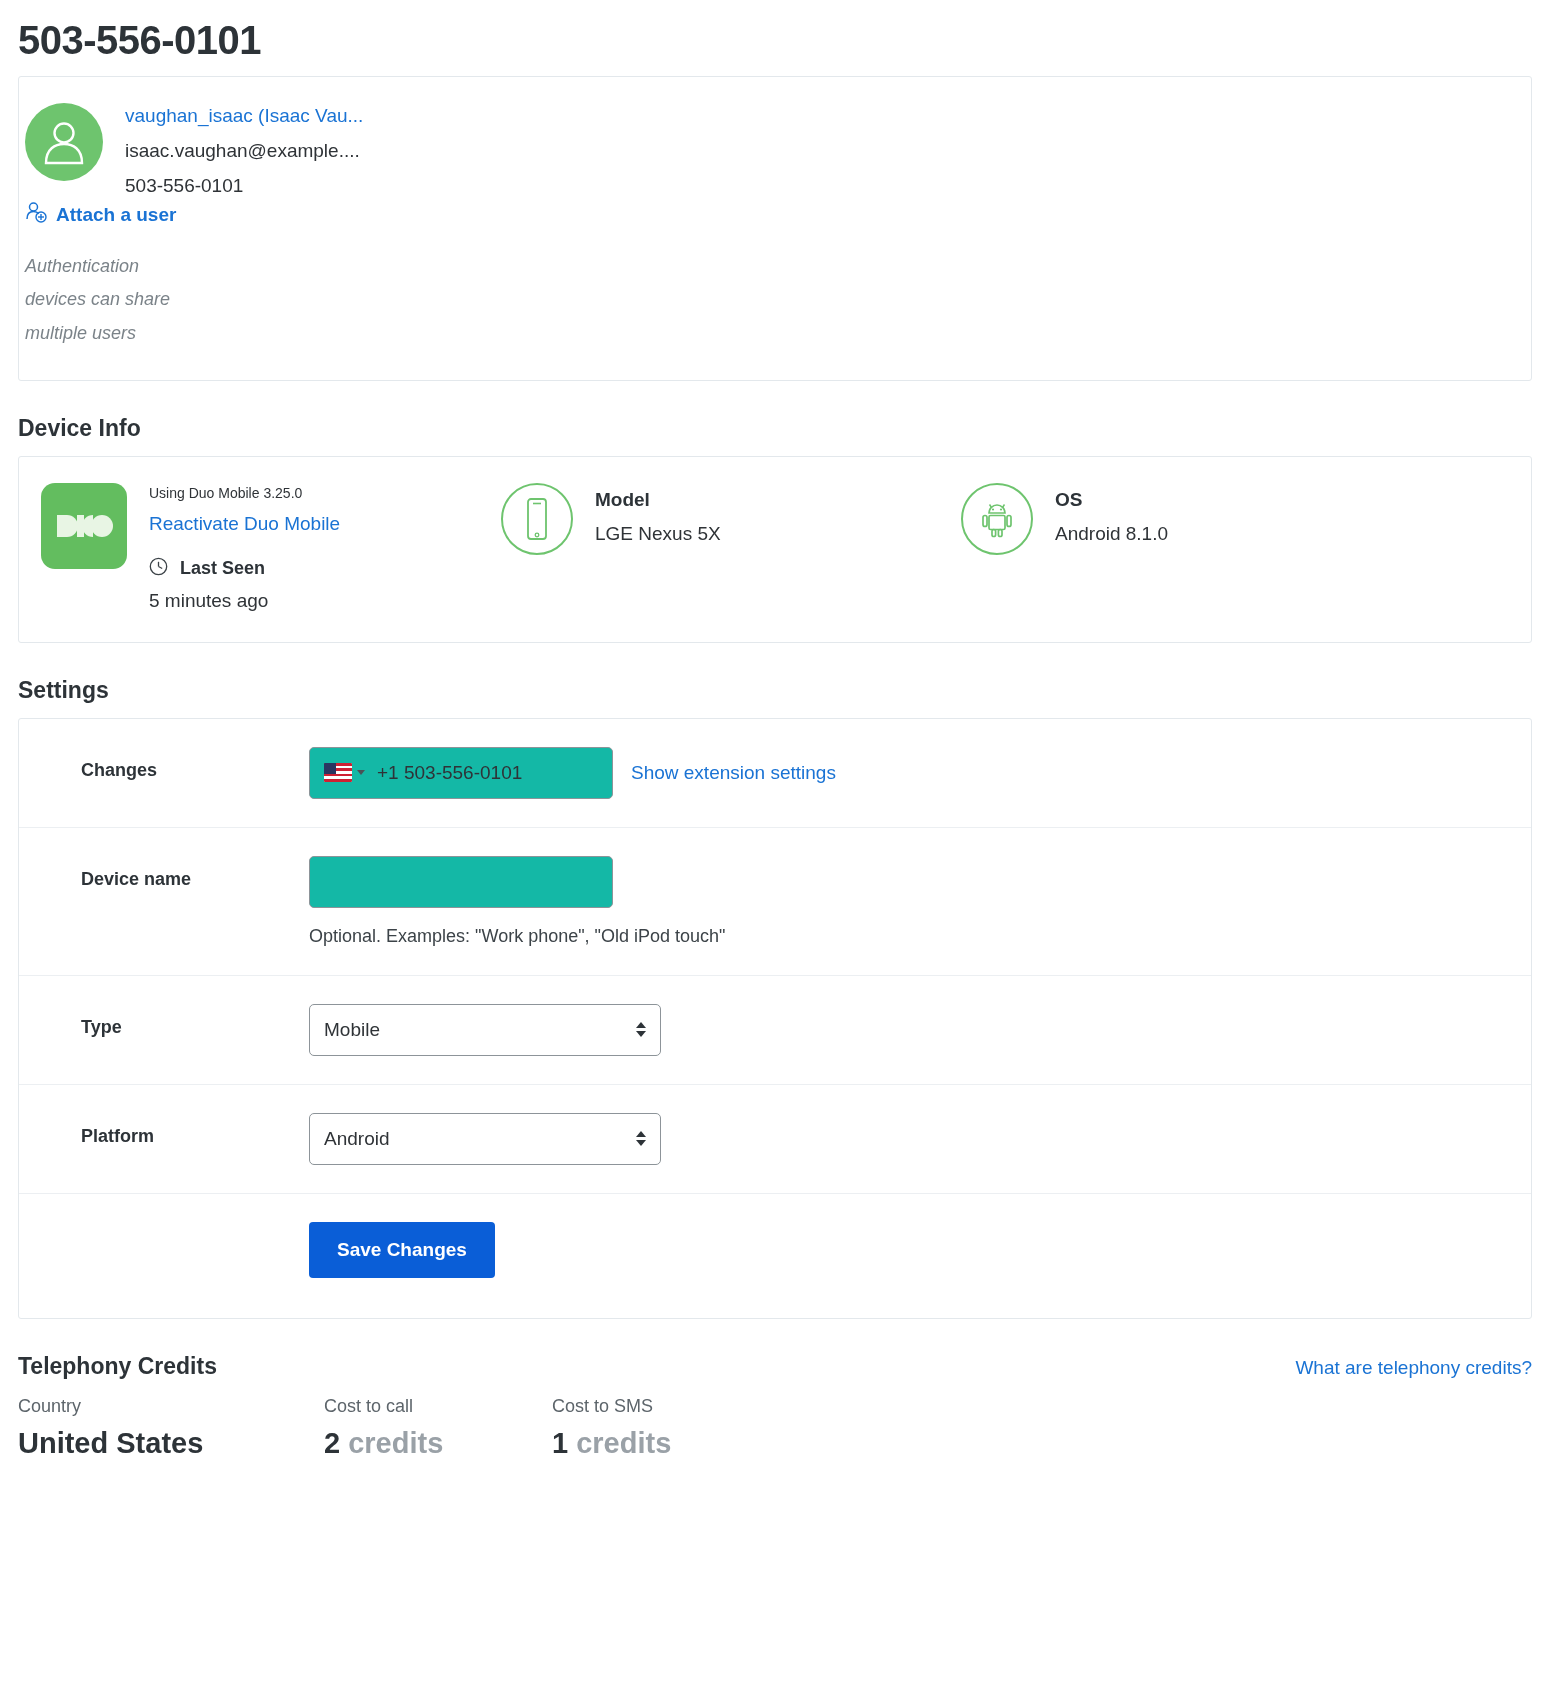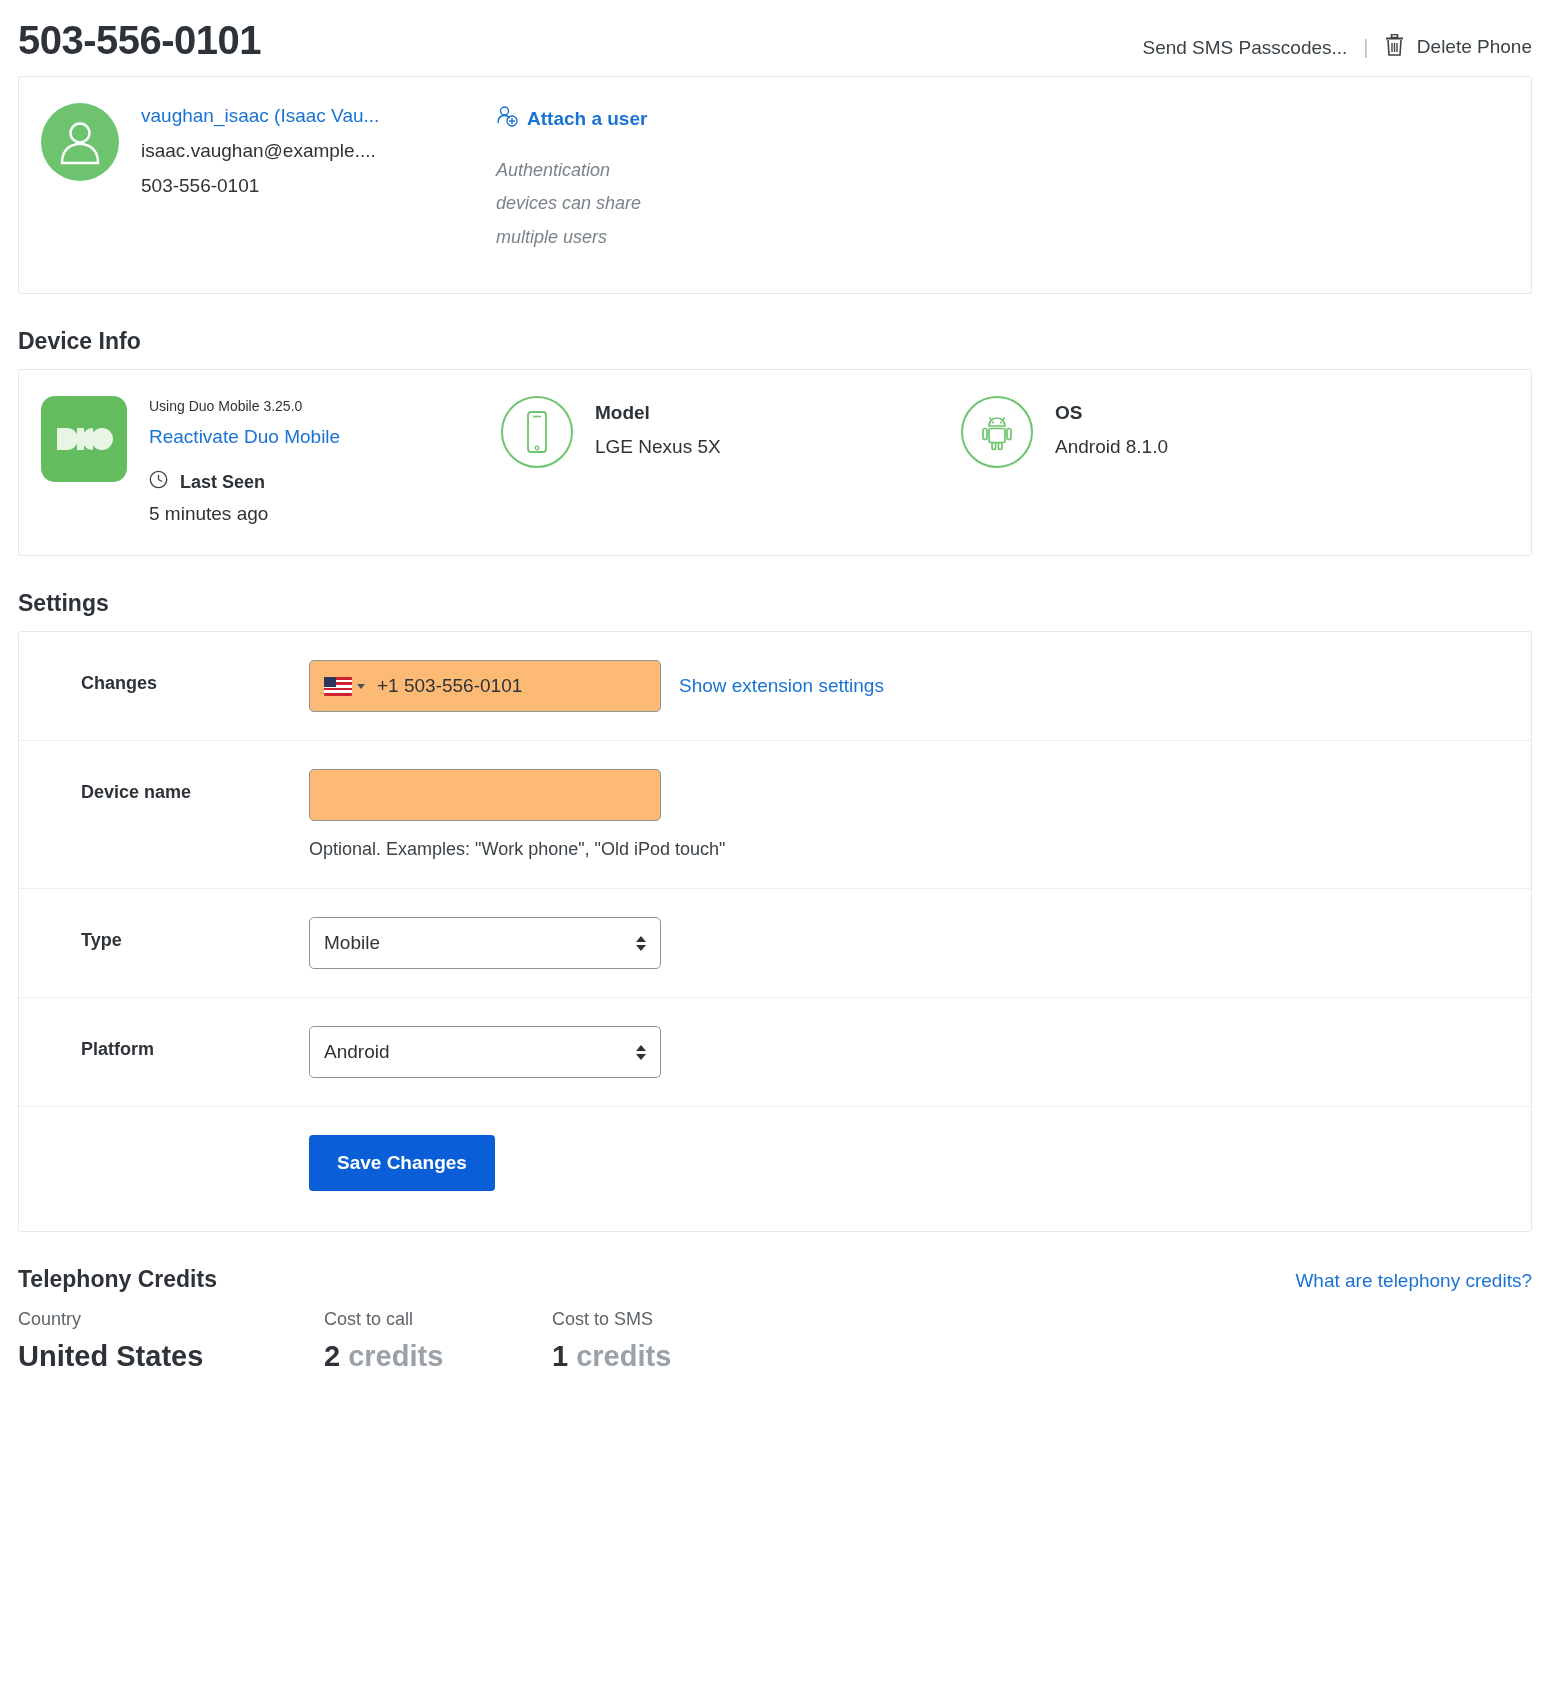--- a/index.html
+++ b/index.html
@@ -48,21 +48,21 @@
     background: #fff;
   }
   .section-title {
     font-size: 23px;
     font-weight: bold;
     color: #2d3338;
     margin: 34px 0 14px 0;
   }
 
   
-  .user-panel { display: flex; padding: 24px 22px 30px 22px; min-height: 218px; }
+  .user-panel { display: flex; padding: 24px 22px 30px 6px; min-height: 218px; flex-direction: column; }
   .user-block { display: flex; width: 455px; }
   .avatar {
     width: 78px; height: 78px; border-radius: 50%;
     background: #6ec46e;
     flex: 0 0 78px;
     display: flex; align-items: center; justify-content: center;
     margin-right: 22px; margin-top: 2px;
   }
   .user-lines { padding-top: 4px; }
   .user-link {
@@ -122,23 +122,23 @@
   .form-label {
     width: 290px;
     padding-left: 62px;
     font-size: 18px;
     font-weight: bold;
     color: #2d3338;
     padding-top: 13px;
   }
   .form-field { flex: 1; }
   .input-box {
-    width: 352px; height: 52px;
+    width: 304px; height: 52px;
     border: 1px solid #8d9499; border-radius: 5px;
-    background: #fdba74;
+    background: #14b8a6;
     display: flex; align-items: center;
     padding: 12px 14px;
     font-size: 19px; color: #2f3337;
   }
   .flag {
     width: 28px; height: 19px; position: relative; overflow: hidden;
     border-radius: 1px; flex: 0 0 28px; margin-right: 5px;
     background: #fff;
   }
   .flag .stripes { position: absolute; inset: 0;
@@ -186,37 +186,20 @@
   .col-val { font-size: 29px; font-weight: bold; color: #2d3338; }
   .col-val .unit { color: #9aa1a7; font-weight: bold; }
 </style>
 </head>
 <body>
 
 <div class="page">
 
   <div class="header">
     <h1 class="page-title">503-556-0101</h1>
-    <div class="header-actions">
-      <span class="header-action">Send SMS Passcodes...</span>
-      <span class="header-sep">|</span>
-      <span class="header-action">
-        <span class="trash-icon">
-          <svg width="19" height="22" viewBox="0 0 19 22">
-            <rect x="1" y="3.5" width="17" height="2" fill="#3c4348"></rect>
-            <rect x="6.5" y="0.5" width="6" height="3" fill="none" stroke="#3c4348" stroke-width="1.6"></rect>
-            <path d="M3 6 L4 21 L15 21 L16 6" fill="none" stroke="#3c4348" stroke-width="1.6"></path>
-            <line x1="7" y1="9" x2="7" y2="18" stroke="#3c4348" stroke-width="1.4"></line>
-            <line x1="9.5" y1="9" x2="9.5" y2="18" stroke="#3c4348" stroke-width="1.4"></line>
-            <line x1="12" y1="9" x2="12" y2="18" stroke="#3c4348" stroke-width="1.4"></line>
-          </svg>
-        </span>
-        <span>Delete Phone</span>
-      </span>
-    </div>
   </div>
 
   <div class="panel user-panel">
     <div class="user-block">
       <div class="avatar">
         <svg width="44" height="48" viewBox="0 0 44 48">
           <circle cx="22" cy="15" r="9.5" fill="none" stroke="#ffffff" stroke-width="2.4"></circle>
           <path d="M4 45 C4 31 13 26 22 26 C31 26 40 31 40 45 Z" fill="none" stroke="#ffffff" stroke-width="2.4"></path>
         </svg>
       </div>

